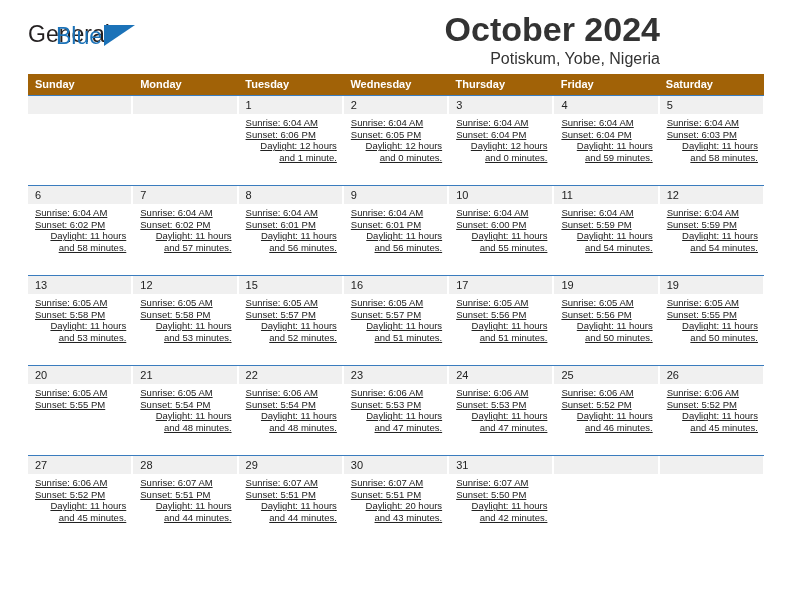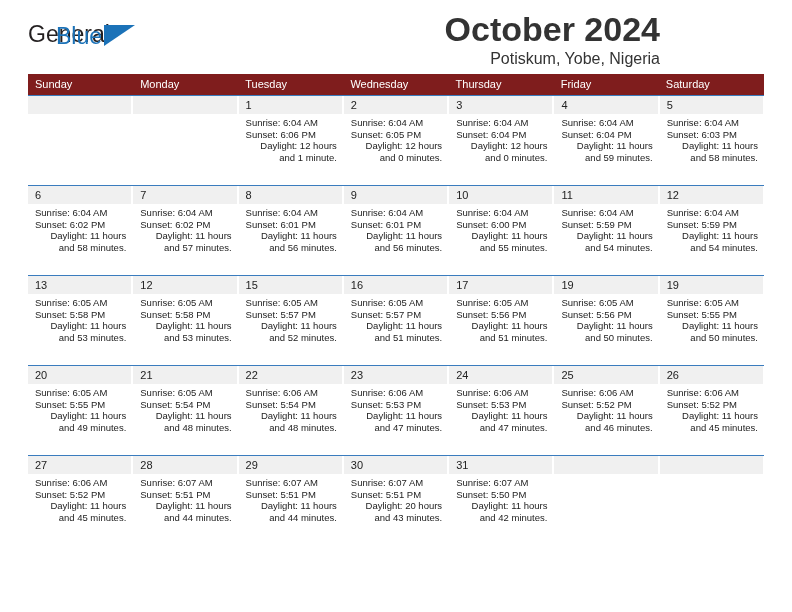--- a/index.html
+++ b/index.html
@@ -82,22 +82,23 @@
     line-height: 16px;
     white-space: nowrap;
   }
 
   
   .calendar {
     width: 736px;
   }
   .weekdays {
     display: flex;
-    background: #7f1d1d;
+    background: #a16207;
     height: 21px;
+    font-weight: bold;
   }
   .weekday {
     flex: 1 1 0;
     color: #ffffff;
     font-size: 11px;
     line-height: 21px;
     padding-left: 7px;
     box-sizing: border-box;
     white-space: nowrap;
   }
@@ -130,20 +131,21 @@
     line-height: 18px;
     padding-left: 7px;
     box-sizing: border-box;
     border-right: 1px solid #ffffff;
   }
   .day-info {
     padding: 3px 6px 0 7px;
     font-size: 9.5px;
     line-height: 11.6px;
     color: #222222;
+    text-decoration: underline;
   }
   .day-info div {
     white-space: nowrap;
   }
   .day-info .daylight {
     white-space: normal;
     text-align: right;
   }
 </style>
 </head>
@@ -342,21 +344,20 @@
         </div>
       </div>
     </div>
 
     <div class="week">
       <div class="day">
         <div class="day-num">20</div>
         <div class="day-info">
           <div>Sunrise: 6:05 AM</div>
           <div>Sunset: 5:55 PM</div>
-          <div class="daylight">Daylight: 11 hours and 49 minutes.</div>
         </div>
       </div>
       <div class="day">
         <div class="day-num">21</div>
         <div class="day-info">
           <div>Sunrise: 6:05 AM</div>
           <div>Sunset: 5:54 PM</div>
           <div class="daylight">Daylight: 11 hours and 48 minutes.</div>
         </div>
       </div>

